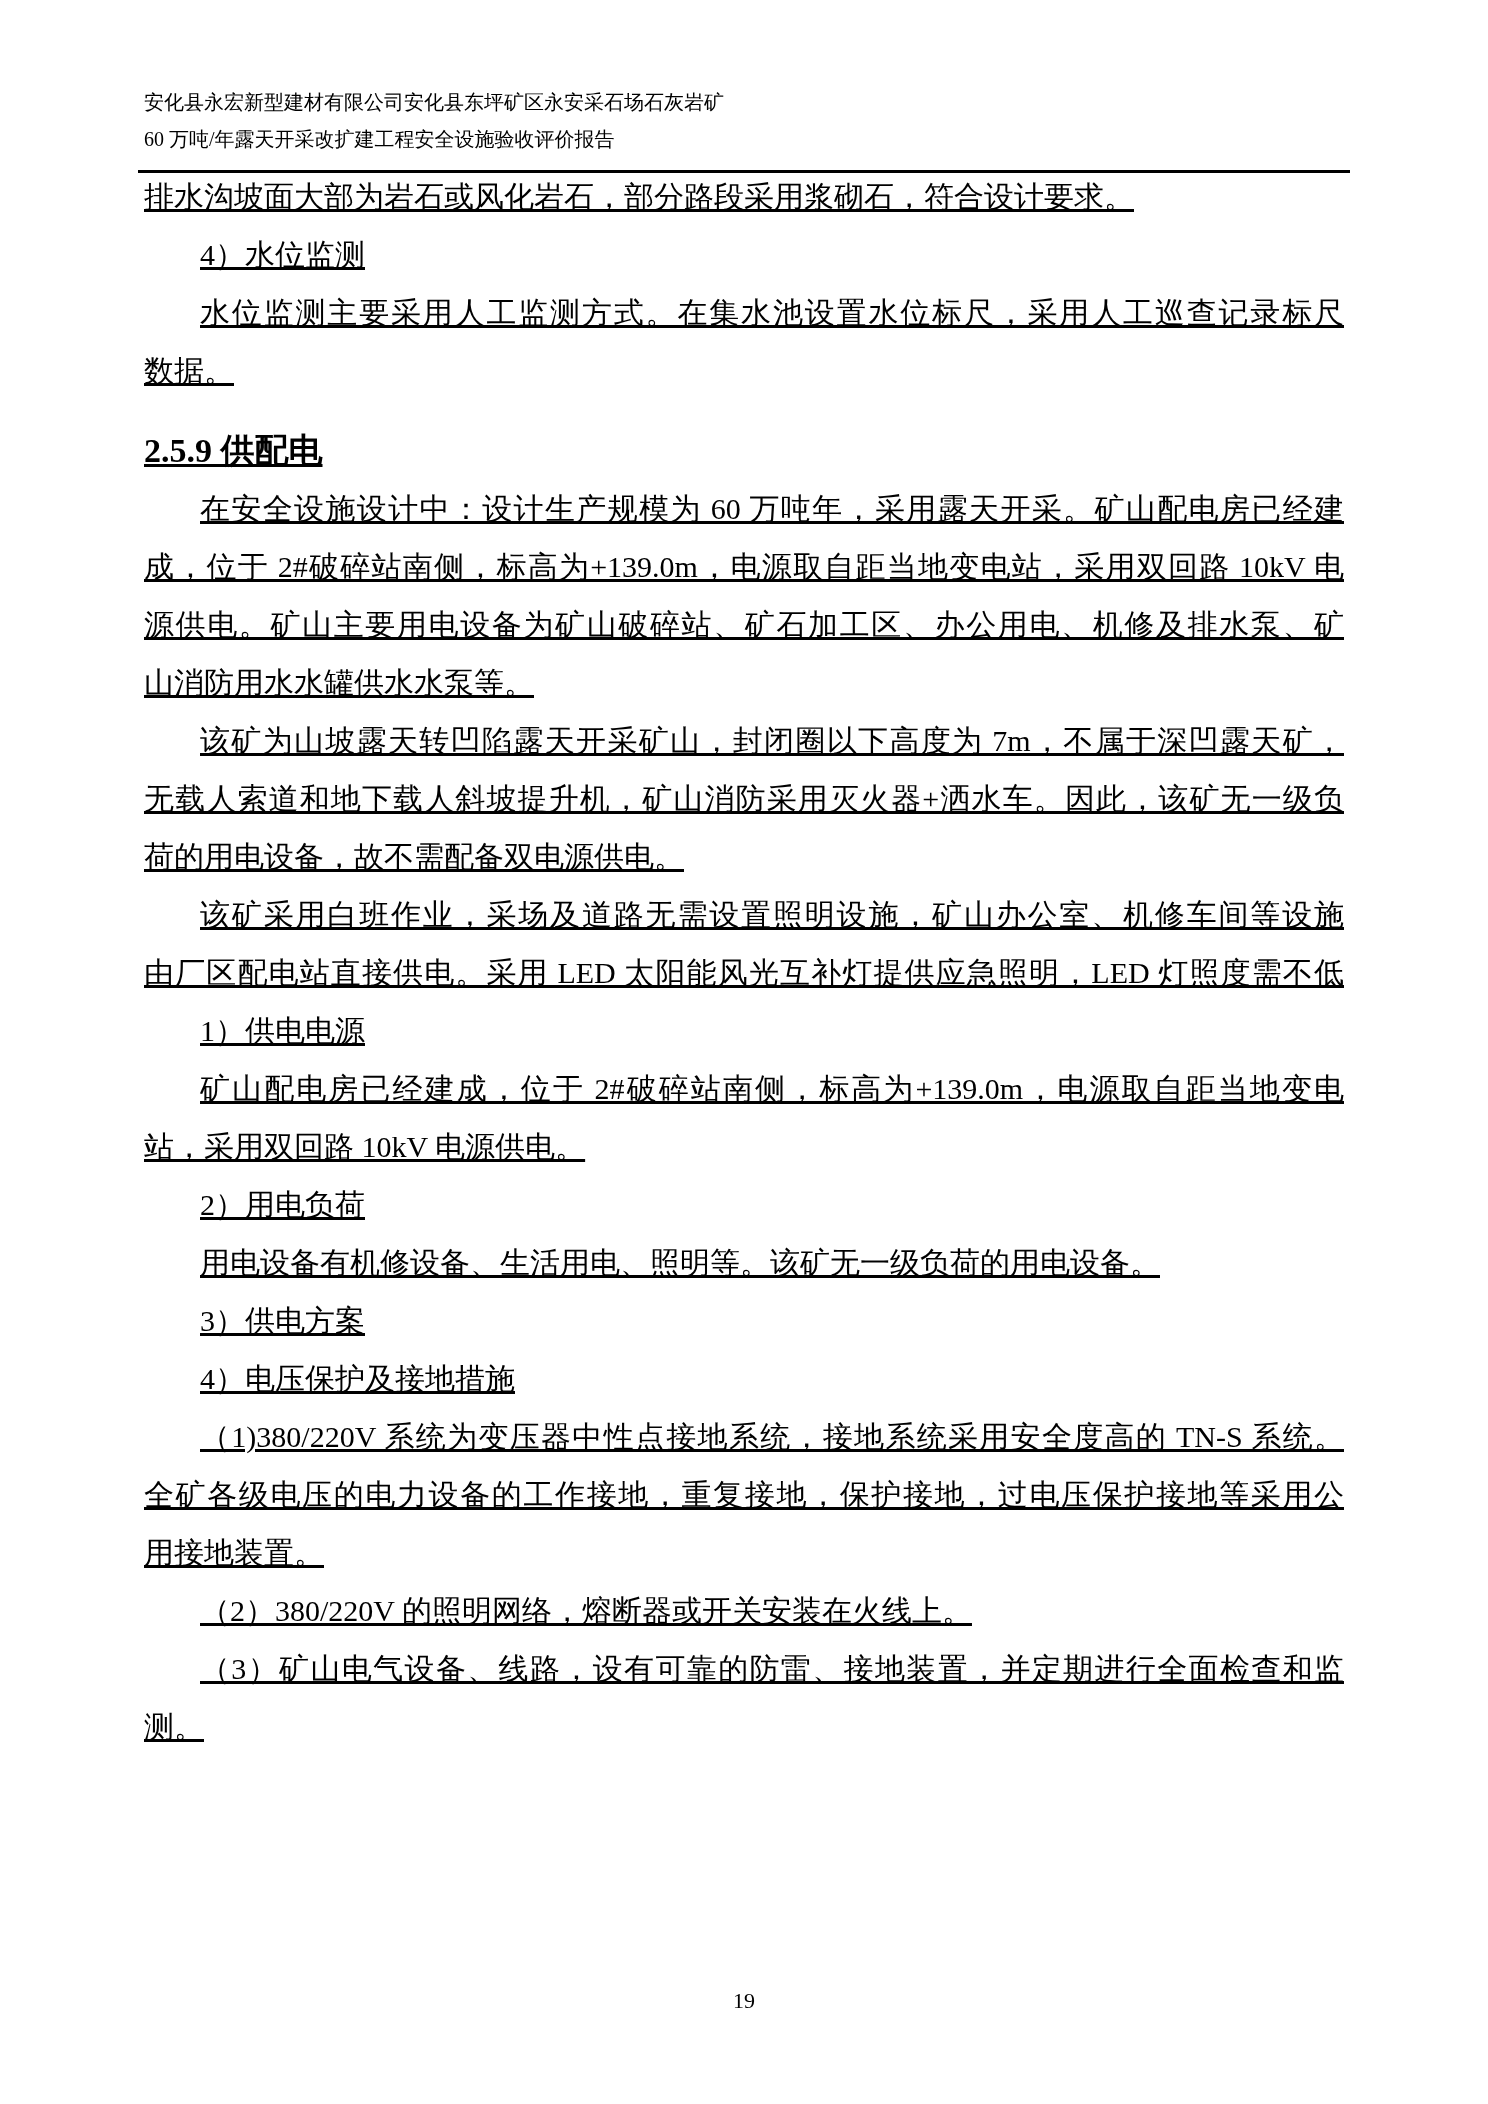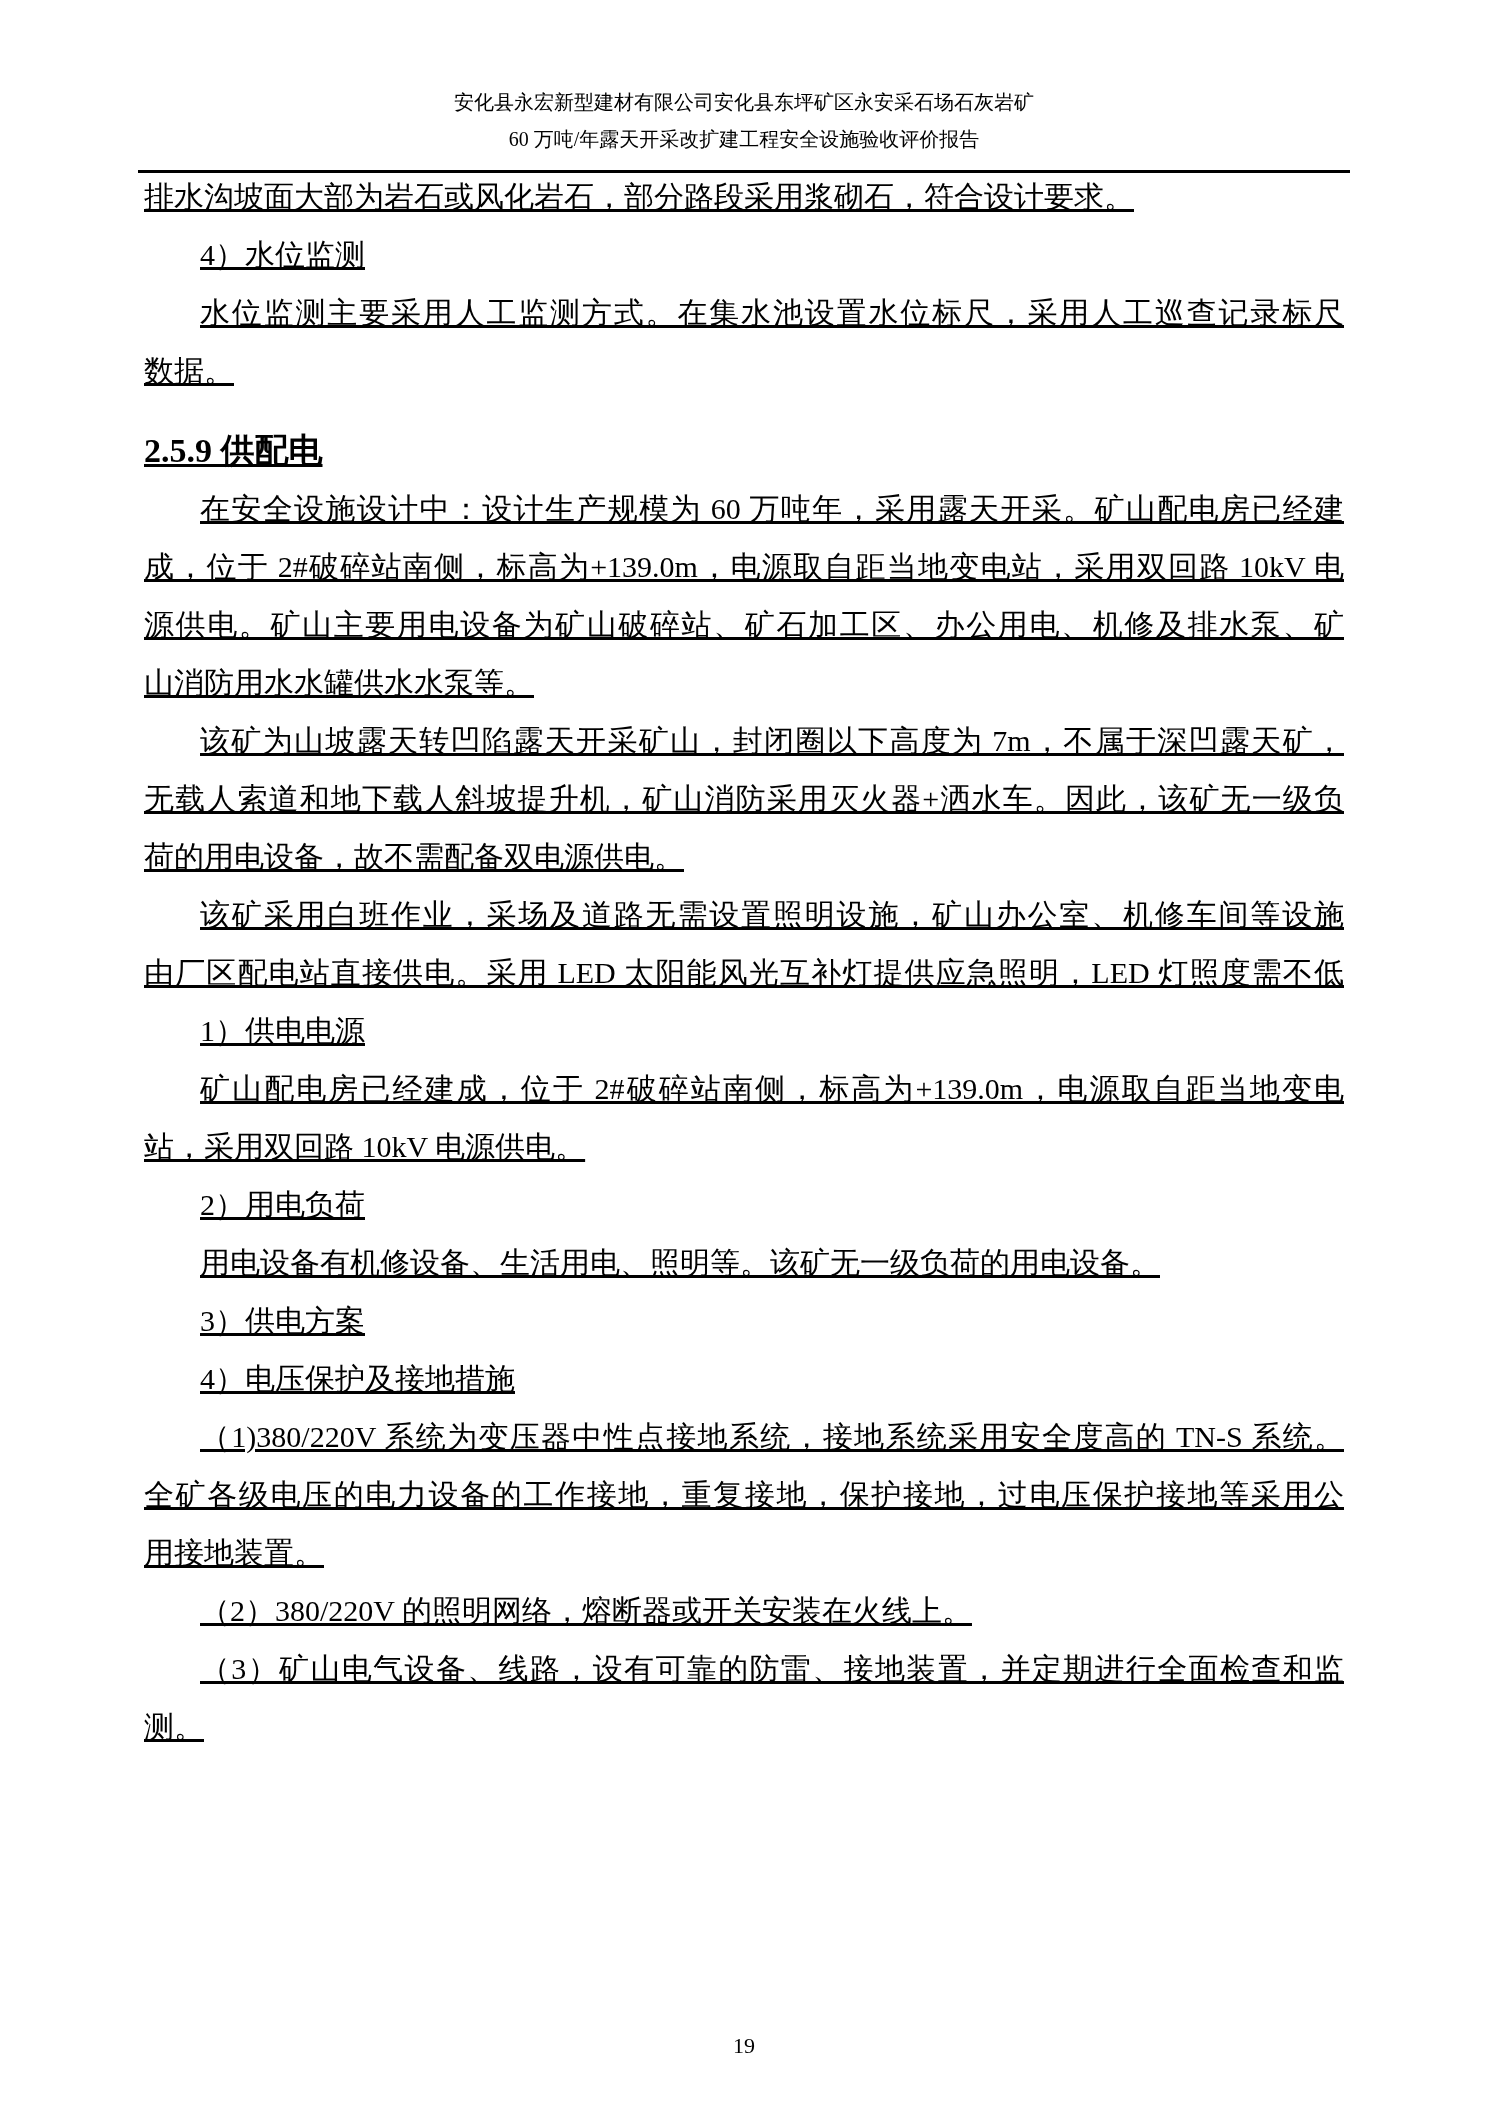--- a/index.html
+++ b/index.html
@@ -10,21 +10,20 @@
     background: #ffffff;
     color: #000000;
     font-family: "Liberation Serif", "DejaVu Serif", serif;
     overflow: hidden;
   }
   .header {
     position: absolute;
     left: 144px;
     top: 84px;
     width: 1200px;
-    text-align: center;
     font-size: 20px;
     line-height: 37px;
     color: #000000;
   }
   .header-rule {
     position: absolute;
     left: 138px;
     top: 170px;
     width: 1212px;
     border-top: 3px solid #000000;
@@ -55,21 +54,20 @@
     margin-top: 22px;
   }
   .footer {
     position: absolute;
     left: 144px;
     top: 1988px;
     width: 1200px;
     text-align: center;
     font-size: 22px;
     line-height: 26px;
-    margin-top: 45px;
   }
 </style>
 </head>
 <body>
 
 <div class="page">
   <div class="header">
     <div>安化县永宏新型建材有限公司安化县东坪矿区永安采石场石灰岩矿</div>
     <div>60 万吨/年露天开采改扩建工程安全设施验收评价报告</div>
   </div>

